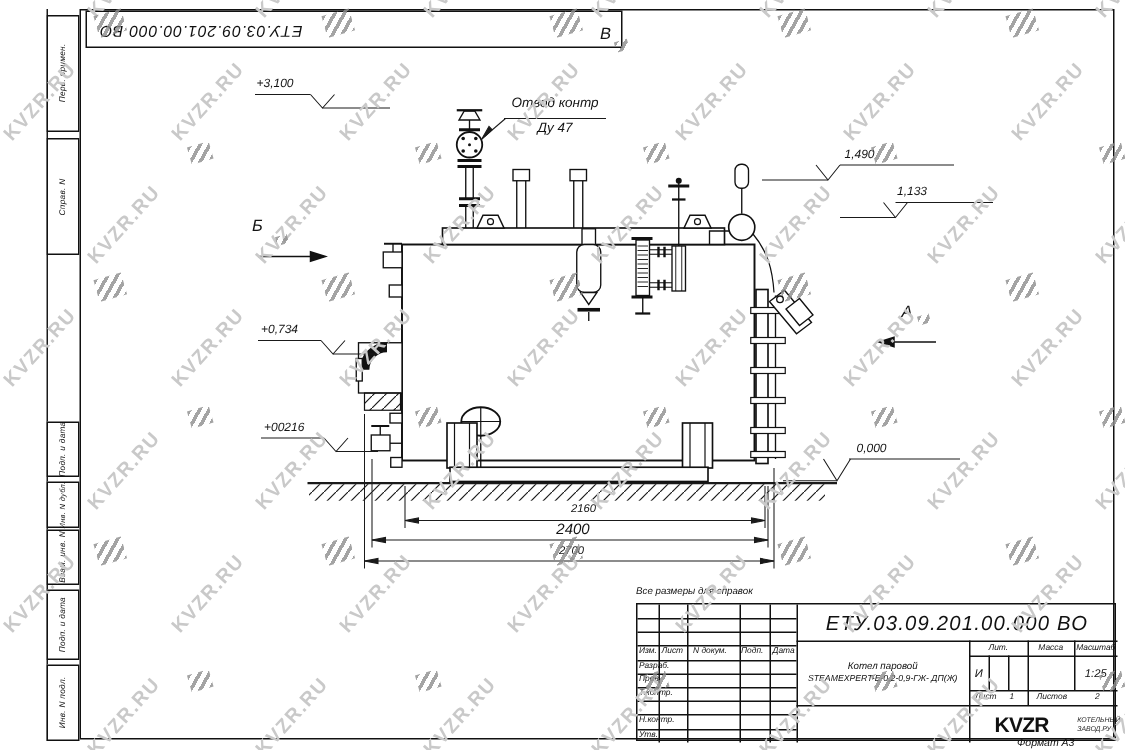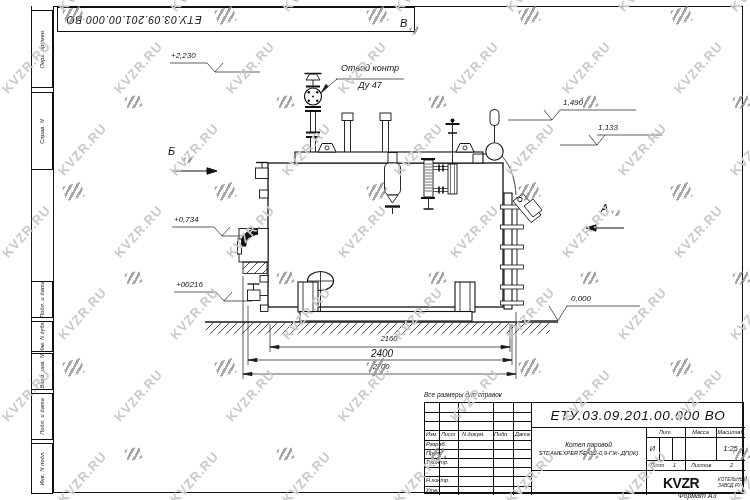--- a/index.html
+++ b/index.html
@@ -280,21 +280,21 @@
     <span class="vtext">Инв. N подл.</span>
     </div>
 
   <div class="lbl" style="left:333px;top:64px;width:74px;font-size:9px;">
       <span style="display:block;text-align:center;">Отвод контр</span>
     </div>
   <div class="lbl" style="left:333px;top:81px;width:74px;font-size:9px;">
       <span style="display:block;text-align:center;">Ду 47</span>
     </div>
 
-  <div class="lbl" style="left:171px;top:52px;font-size:8px;">+2,230</div>
+  <div class="lbl" style="left:171px;top:52px;font-size:8px;">+3,100</div>
   <div class="lbl" style="left:174px;top:216px;font-size:8px;">+0,734</div>
   <div class="lbl" style="left:176px;top:281px;font-size:8px;">+00216</div>
   <div class="lbl" style="left:563px;top:99px;font-size:8px;">1,490</div>
   <div class="lbl" style="left:598px;top:124px;font-size:8px;">1,133</div>
   <div class="lbl" style="left:571px;top:295px;font-size:8px;">0,000</div>
 
   <div class="lbl ctr" style="left:359px;top:335px;width:60px;font-size:7.5px;">2160</div>
   <div class="lbl ctr" style="left:352px;top:349px;width:60px;font-size:10px;">2400</div>
   <div class="lbl ctr" style="left:351px;top:363px;width:60px;font-size:7.5px;">2700</div>
 

